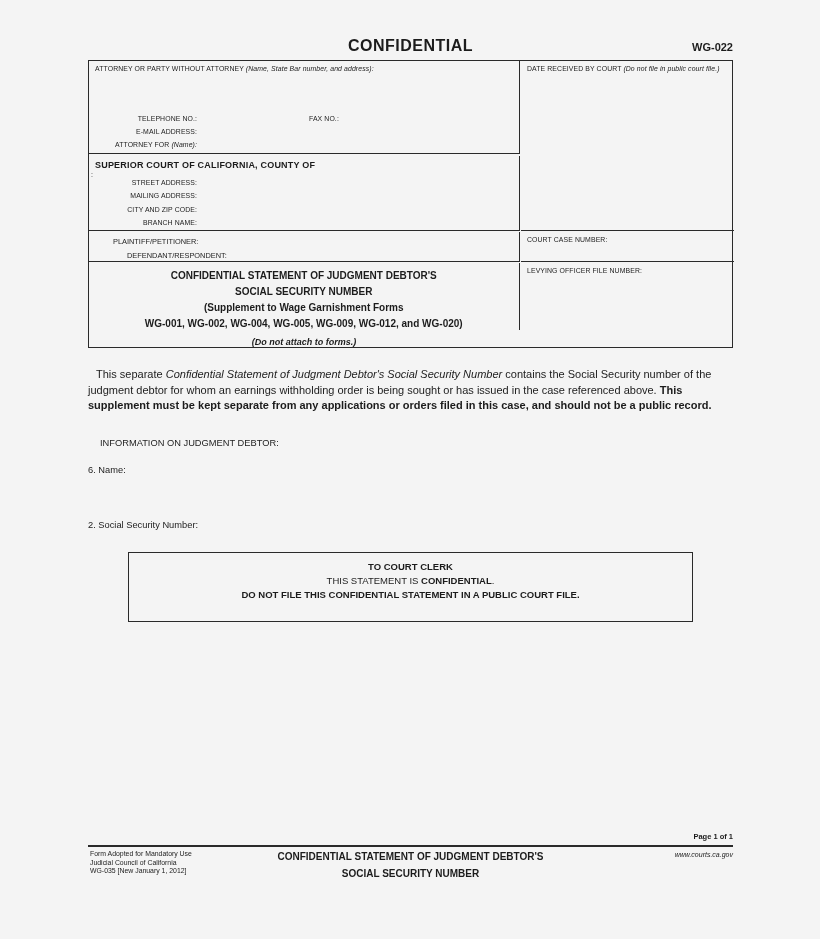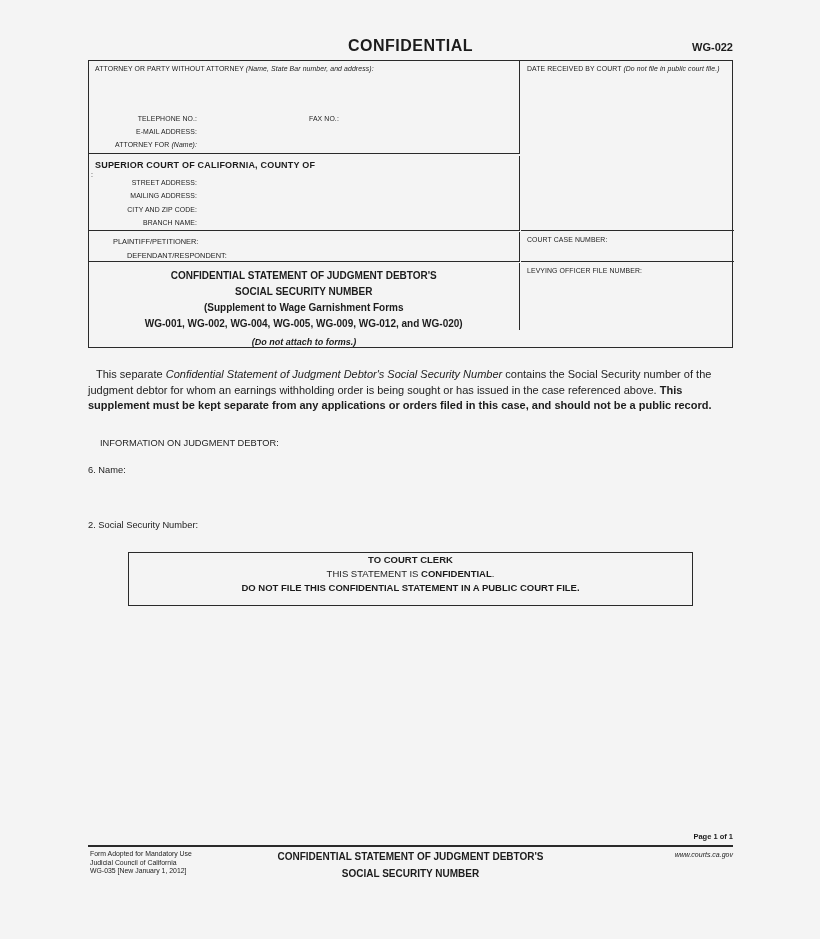--- a/index.html
+++ b/index.html
@@ -63,23 +63,23 @@
   }
   .intro .it { font-style:italic; }
   .intro .b { font-weight:bold; }
 
   .info-heading { position:absolute; left:100px; top:438px; font-size:9.3px; }
   .info-item { position:absolute; font-size:9.3px; }
   .item-1 { left:88px; top:465px; }
   .item-2 { left:88px; top:520px; }
 
   .clerk-box {
-    position:absolute; left:128px; top:552px; width:565px; height:54px;
+    position:absolute; left:128px; top:552px; width:565px; height:70px;
     border:1.5px solid #2a2a2a; text-align:center;
-    font-size:9.5px; line-height:14px; 
+    font-size:9.5px; line-height:14px; padding-top:7px;
   }
   .clerk-box .b { font-weight:bold; }
 
   
   .page-indicator {
     position:absolute; left:533px; top:832px; width:200px;
     text-align:right; font-size:7.5px; font-weight:bold;
   }
   .footer-rule { position:absolute; left:88px; top:845px; width:645px; height:1.5px; background:#2a2a2a; }
   .footer-adoption { position:absolute; left:90px; top:850px; font-size:6.9px; line-height:8.6px; color:#222; }

